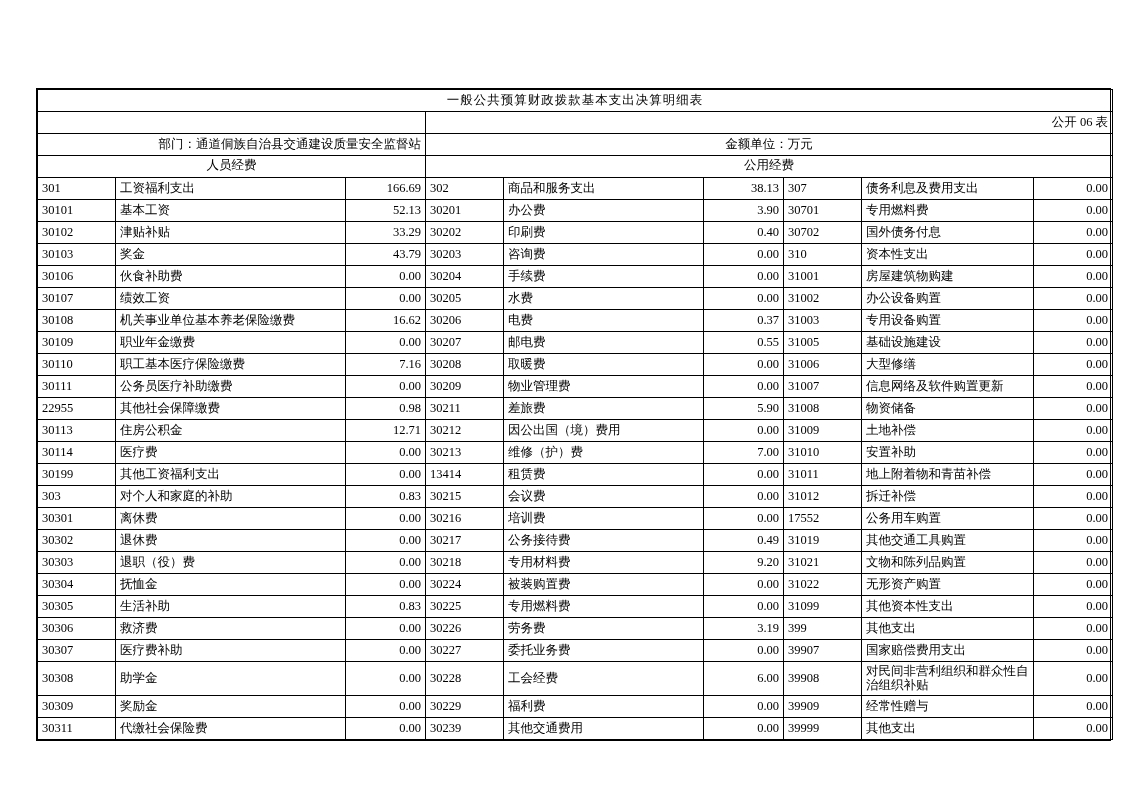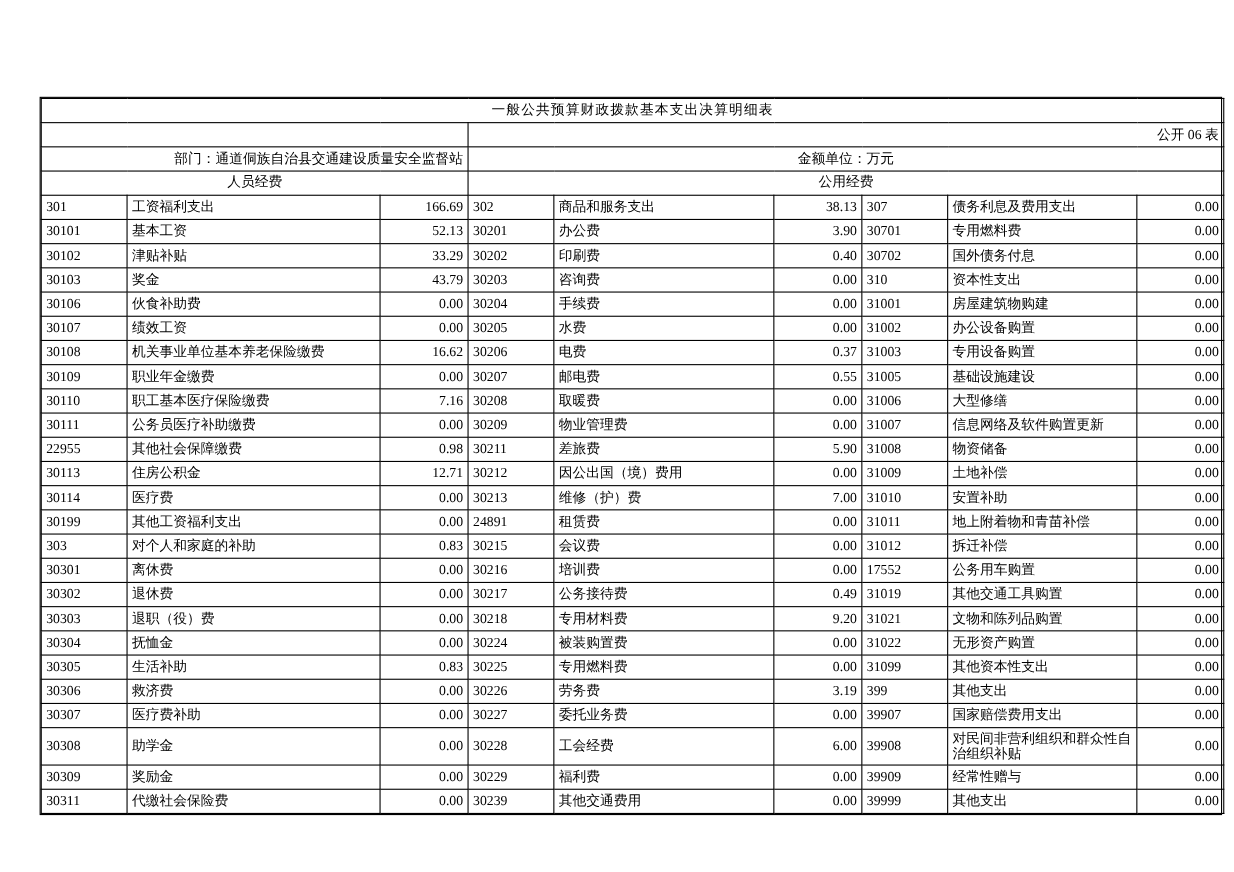--- a/index.html
+++ b/index.html
@@ -283,21 +283,21 @@
             <td class="name">维修（护）费</td>
             <td class="num">7.00</td>
             <td class="code">31010</td>
             <td class="name">安置补助</td>
             <td class="num">0.00</td>
           </tr>
           <tr>
             <td class="code">30199</td>
             <td class="name">其他工资福利支出</td>
             <td class="num">0.00</td>
-            <td class="code">24891</td>
+            <td class="code">13414</td>
             <td class="name">租赁费</td>
             <td class="num">0.00</td>
             <td class="code">31011</td>
             <td class="name">地上附着物和青苗补偿</td>
             <td class="num">0.00</td>
           </tr>
           <tr>
             <td class="code">303</td>
             <td class="name">对个人和家庭的补助</td>
             <td class="num">0.83</td>

